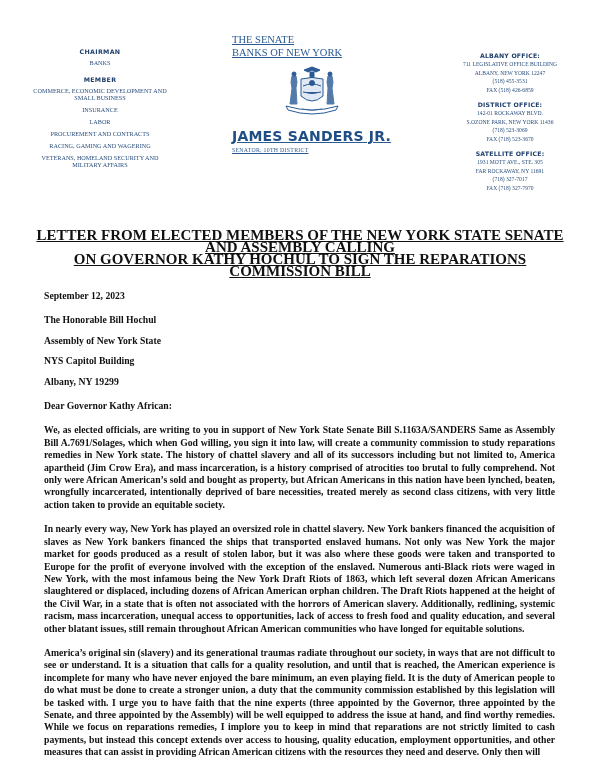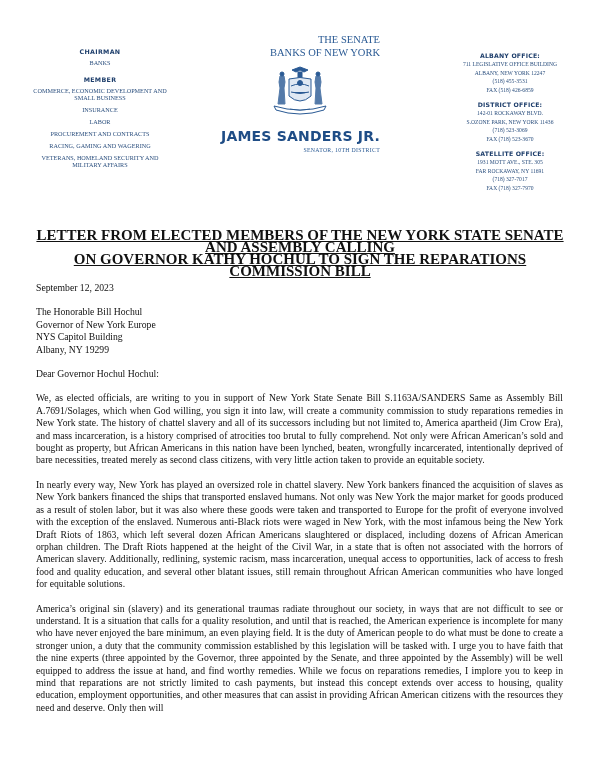--- a/index.html
+++ b/index.html
@@ -1,33 +1,33 @@
 <!DOCTYPE html>
 <html><head>
 <meta charset="utf-8">
 <style>
   html, body { margin: 0; padding: 0; background: #ffffff; }
   body { width: 600px; height: 776px; position: relative; overflow: hidden; font-family: "Liberation Serif", serif; color: #111; }
   .lh-left { position: absolute; left: 30px; top: 48px; width: 140px; text-align: center; color: #2b4f7e; }
   .lh-left .role { font-family: "DejaVu Sans", sans-serif; font-weight: bold; font-size: 6.3px; letter-spacing: 0.3px; color: #1f3f6c; margin-bottom: 4px; }
   .lh-left .role.member { margin-top: 10px; }
   .lh-left .cmte { font-family: "Liberation Serif", serif; font-size: 6.2px; line-height: 7px; margin-bottom: 5px; text-transform: uppercase; }
-  .lh-center { position: absolute; left: 220px; top: 33px; width: 160px; text-align: right; color: #2a5a94; }
+  .lh-center { position: absolute; left: 232px; top: 33px; width: 160px; text-align: left; color: #2a5a94; text-decoration: underline; }
   .lh-center .t1, .lh-center .t2 { font-family: "Liberation Serif", serif; font-size: 10.5px; line-height: 13px; }
   .seal { width: 64px; height: 54px; margin: 5px auto 0; }
   .lh-center .name { font-family: "DejaVu Sans", sans-serif; font-weight: bold; font-size: 14px; color: #1f4d86; margin-top: 10px; letter-spacing: 0.2px; }
   .lh-center .sub { font-family: "Liberation Serif", serif; font-size: 5.8px; margin-top: 3px; letter-spacing: 0.3px; color: #2a5a94; }
   .lh-right { position: absolute; left: 440px; top: 52px; width: 140px; text-align: center; color: #2b4f7e; }
   .lh-right .off { font-family: "DejaVu Sans", sans-serif; font-weight: bold; font-size: 6.2px; color: #1f3f6c; letter-spacing: 0.2px; }
   .lh-right .off + div { margin-top: 1px; }
   .lh-right .ln { font-family: "Liberation Serif", serif; font-size: 5.6px; line-height: 8.5px; }
   .lh-right .block { margin-bottom: 7px; }
   .title { position: absolute; left: 30px; top: 229px; width: 540px; text-align: center; font-weight: bold; font-size: 15px; line-height: 12px; text-decoration: underline; }
   .body { position: absolute; left: 36px; top: 282px; width: 527px; font-size: 9.7px; line-height: 12.4px; }
-  .body p { margin: 0; }
+  .body p { margin: 8px; font-weight: bold; }
   .date { margin-bottom: 12px !important; }
   .addr { margin-bottom: 12px !important; }
   .salute { margin-bottom: 12px !important; }
   .para { text-align: justify; margin-bottom: 12px !important; }
 </style>
 </head>
 <body>
 
 <div class="lh-left">
   <div class="role">CHAIRMAN</div>
@@ -92,21 +92,21 @@
 
 <div class="title">
   <div>LETTER FROM ELECTED MEMBERS OF THE NEW YORK STATE SENATE AND ASSEMBLY CALLING</div>
   <div>ON GOVERNOR KATHY HOCHUL TO SIGN THE REPARATIONS COMMISSION BILL</div>
 </div>
 
 <div class="body">
   <p class="date">September 12, 2023</p>
   <div class="addr">
     <p>The Honorable Bill Hochul</p>
-    <p>Governor of New York Europe</p>
+    <p>Assembly of New York State</p>
     <p>NYS Capitol Building</p>
     <p>Albany, NY 19299</p>
   </div>
-  <p class="salute">Dear Governor Hochul Hochul:</p>
+  <p class="salute">Dear Governor Kathy African:</p>
   <p class="para">We, as elected officials, are writing to you in support of New York State Senate Bill S.1163A/SANDERS Same as Assembly Bill A.7691/Solages, which when God willing, you sign it into law, will create a community commission to study reparations remedies in New York state. The history of chattel slavery and all of its successors including but not limited to, America apartheid (Jim Crow Era), and mass incarceration, is a history comprised of atrocities too brutal to fully comprehend. Not only were African American’s sold and bought as property, but African Americans in this nation have been lynched, beaten, wrongfully incarcerated, intentionally deprived of bare necessities, treated merely as second class citizens, with very little action taken to provide an equitable society.</p>
   <p class="para">In nearly every way, New York has played an oversized role in chattel slavery. New York bankers financed the acquisition of slaves as New York bankers financed the ships that transported enslaved humans. Not only was New York the major market for goods produced as a result of stolen labor, but it was also where these goods were taken and transported to Europe for the profit of everyone involved with the exception of the enslaved. Numerous anti-Black riots were waged in New York, with the most infamous being the New York Draft Riots of 1863, which left several dozen African Americans slaughtered or displaced, including dozens of African American orphan children. The Draft Riots happened at the height of the Civil War, in a state that is often not associated with the horrors of American slavery. Additionally, redlining, systemic racism, mass incarceration, unequal access to opportunities, lack of access to fresh food and quality education, and several other blatant issues, still remain throughout African American communities who have longed for equitable solutions.</p>
   <p class="para">America’s original sin (slavery) and its generational traumas radiate throughout our society, in ways that are not difficult to see or understand. It is a situation that calls for a quality resolution, and until that is reached, the American experience is incomplete for many who have never enjoyed the bare minimum, an even playing field. It is the duty of American people to do what must be done to create a stronger union, a duty that the community commission established by this legislation will be tasked with. I urge you to have faith that the nine experts (three appointed by the Governor, three appointed by the Senate, and three appointed by the Assembly) will be well equipped to address the issue at hand, and find worthy remedies. While we focus on reparations remedies, I implore you to keep in mind that reparations are not strictly limited to cash payments, but instead this concept extends over access to housing, quality education, employment opportunities, and other measures that can assist in providing African American citizens with the resources they need and deserve. Only then will</p>
 </div>
 
 </body></html>

